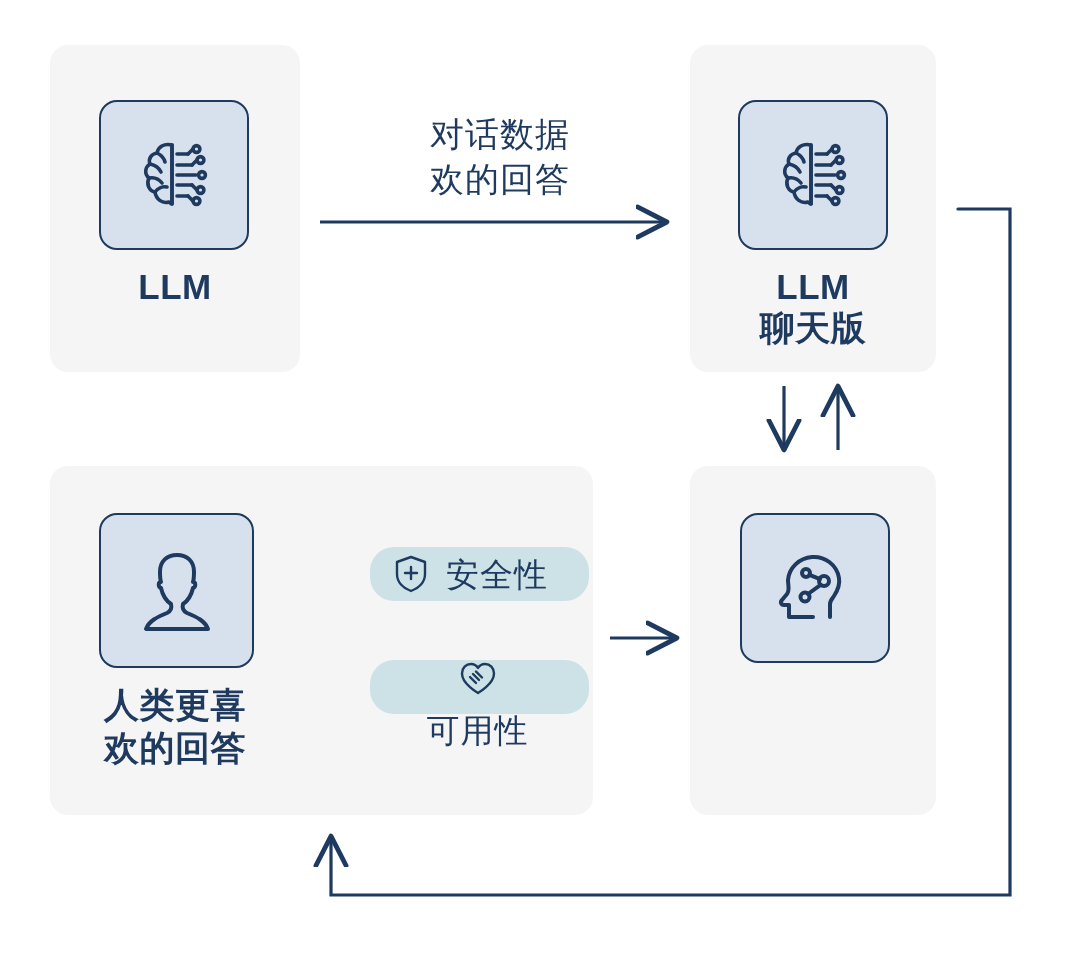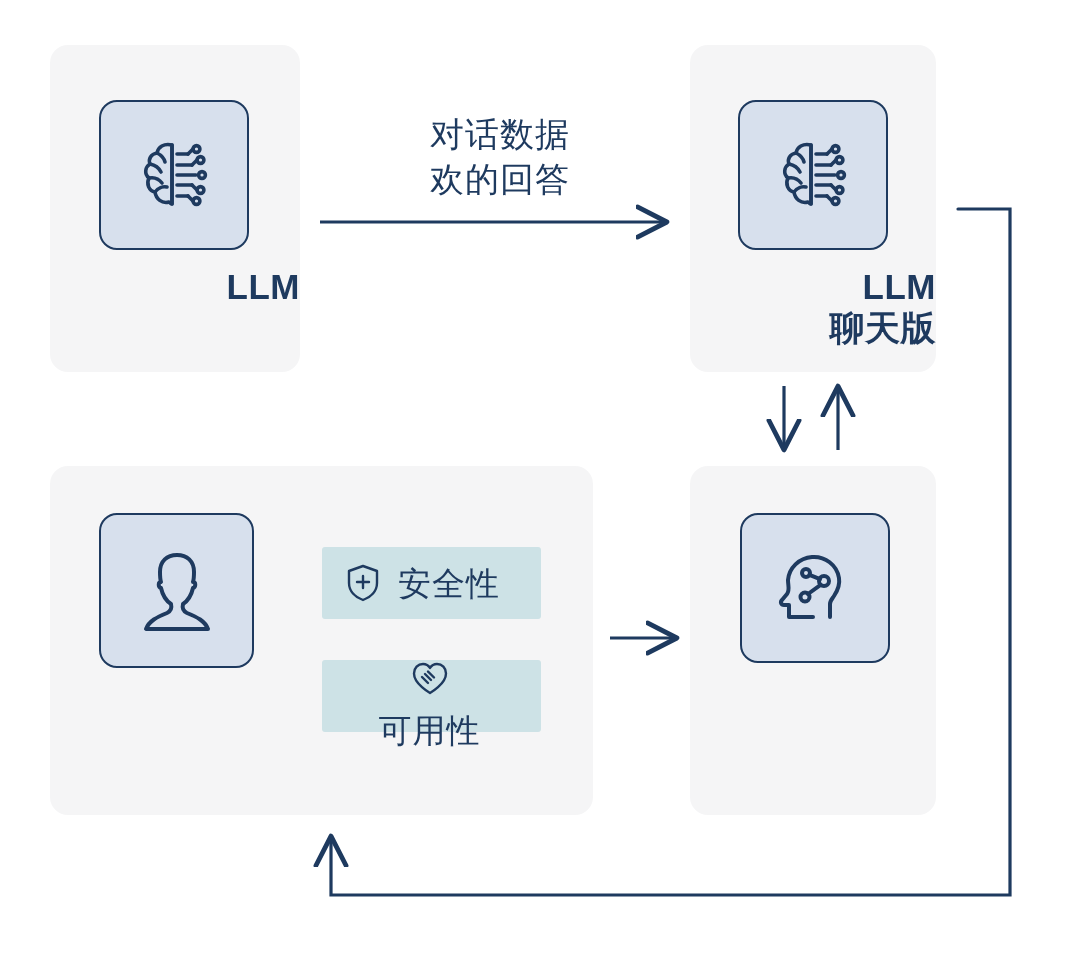--- a/index.html
+++ b/index.html
@@ -49,43 +49,44 @@
   .tile svg { display: block; }
 
   .tile-llm      { left: 99px;  top: 100px; width: 150px; height: 150px; }
   .tile-llmchat  { left: 738px; top: 100px; width: 150px; height: 150px; }
   .tile-human    { left: 99px;  top: 513px; width: 155px; height: 155px; }
   .tile-rl       { left: 740px; top: 513px; width: 150px; height: 150px; }
 
   
   .card-label {
     position: absolute;
-    text-align: right;
+    text-align: center;
     font-weight: bold;
     color: #1e3a5f;
     line-height: 1.18;
     letter-spacing: 0.5px;
     white-space: pre-line;
   }
   .label-llm     { left: 50px;  top: 266px; width: 250px; font-size: 35px; }
   .label-llmchat { left: 690px; top: 266px; width: 246px; font-size: 35px; }
   .label-rl      { left: 690px; top: 705px; width: 246px; font-size: 35px; }
   .label-human   { left: 72px;  top: 684px; width: 206px; font-size: 35px; line-height: 1.22; }
 
   
   .tag {
     position: absolute;
     background: #cde2e6;
-    border-radius: 3px;
+    border-radius: 24px;
     display: flex;
     align-items: center;
     gap: 16px;
     padding: 0 26px 0 22px;
     box-sizing: border-box;
-    height: 72px;
+    height: 54px;
+    margin-left: 48px;
   }
   .tag-safety { left: 322px; top: 547px; width: 219px; }
   .tag-helpful{ left: 322px; top: 660px; width: 219px; flex-direction: column; }
   .tag-text {
     font-size: 33px;
     font-weight: 500;
     color: #1e3a5f;
     letter-spacing: 1px;
     line-height: 1;
   }
@@ -216,20 +217,22 @@
         <line x1="52.6" y1="43.8" x2="40" y2="53"></line>
       </svg>
     </span>
   </div>
 
   <div class="card-label label-llm">LLM</div>
 
   <div class="card-label label-llmchat">LLM
 聊天版</div>
 
+  <div class="card-label label-human">人类更喜
+欢的回答</div>
 
 
   <div class="tag tag-safety">
     <span>
       <svg width="38" height="40" viewBox="0 0 38 40" fill="none" stroke="#1e3a5f" stroke-width="2.4" stroke-linecap="round" stroke-linejoin="round">
         <path d="M19 3 L33 8 L33 20 C33 28 27 34 19 37 C11 34 5 28 5 20 L5 8 Z"></path>
         <line x1="19" y1="13" x2="19" y2="25"></line>
         <line x1="13" y1="19" x2="25" y2="19"></line>
       </svg>
     </span>

